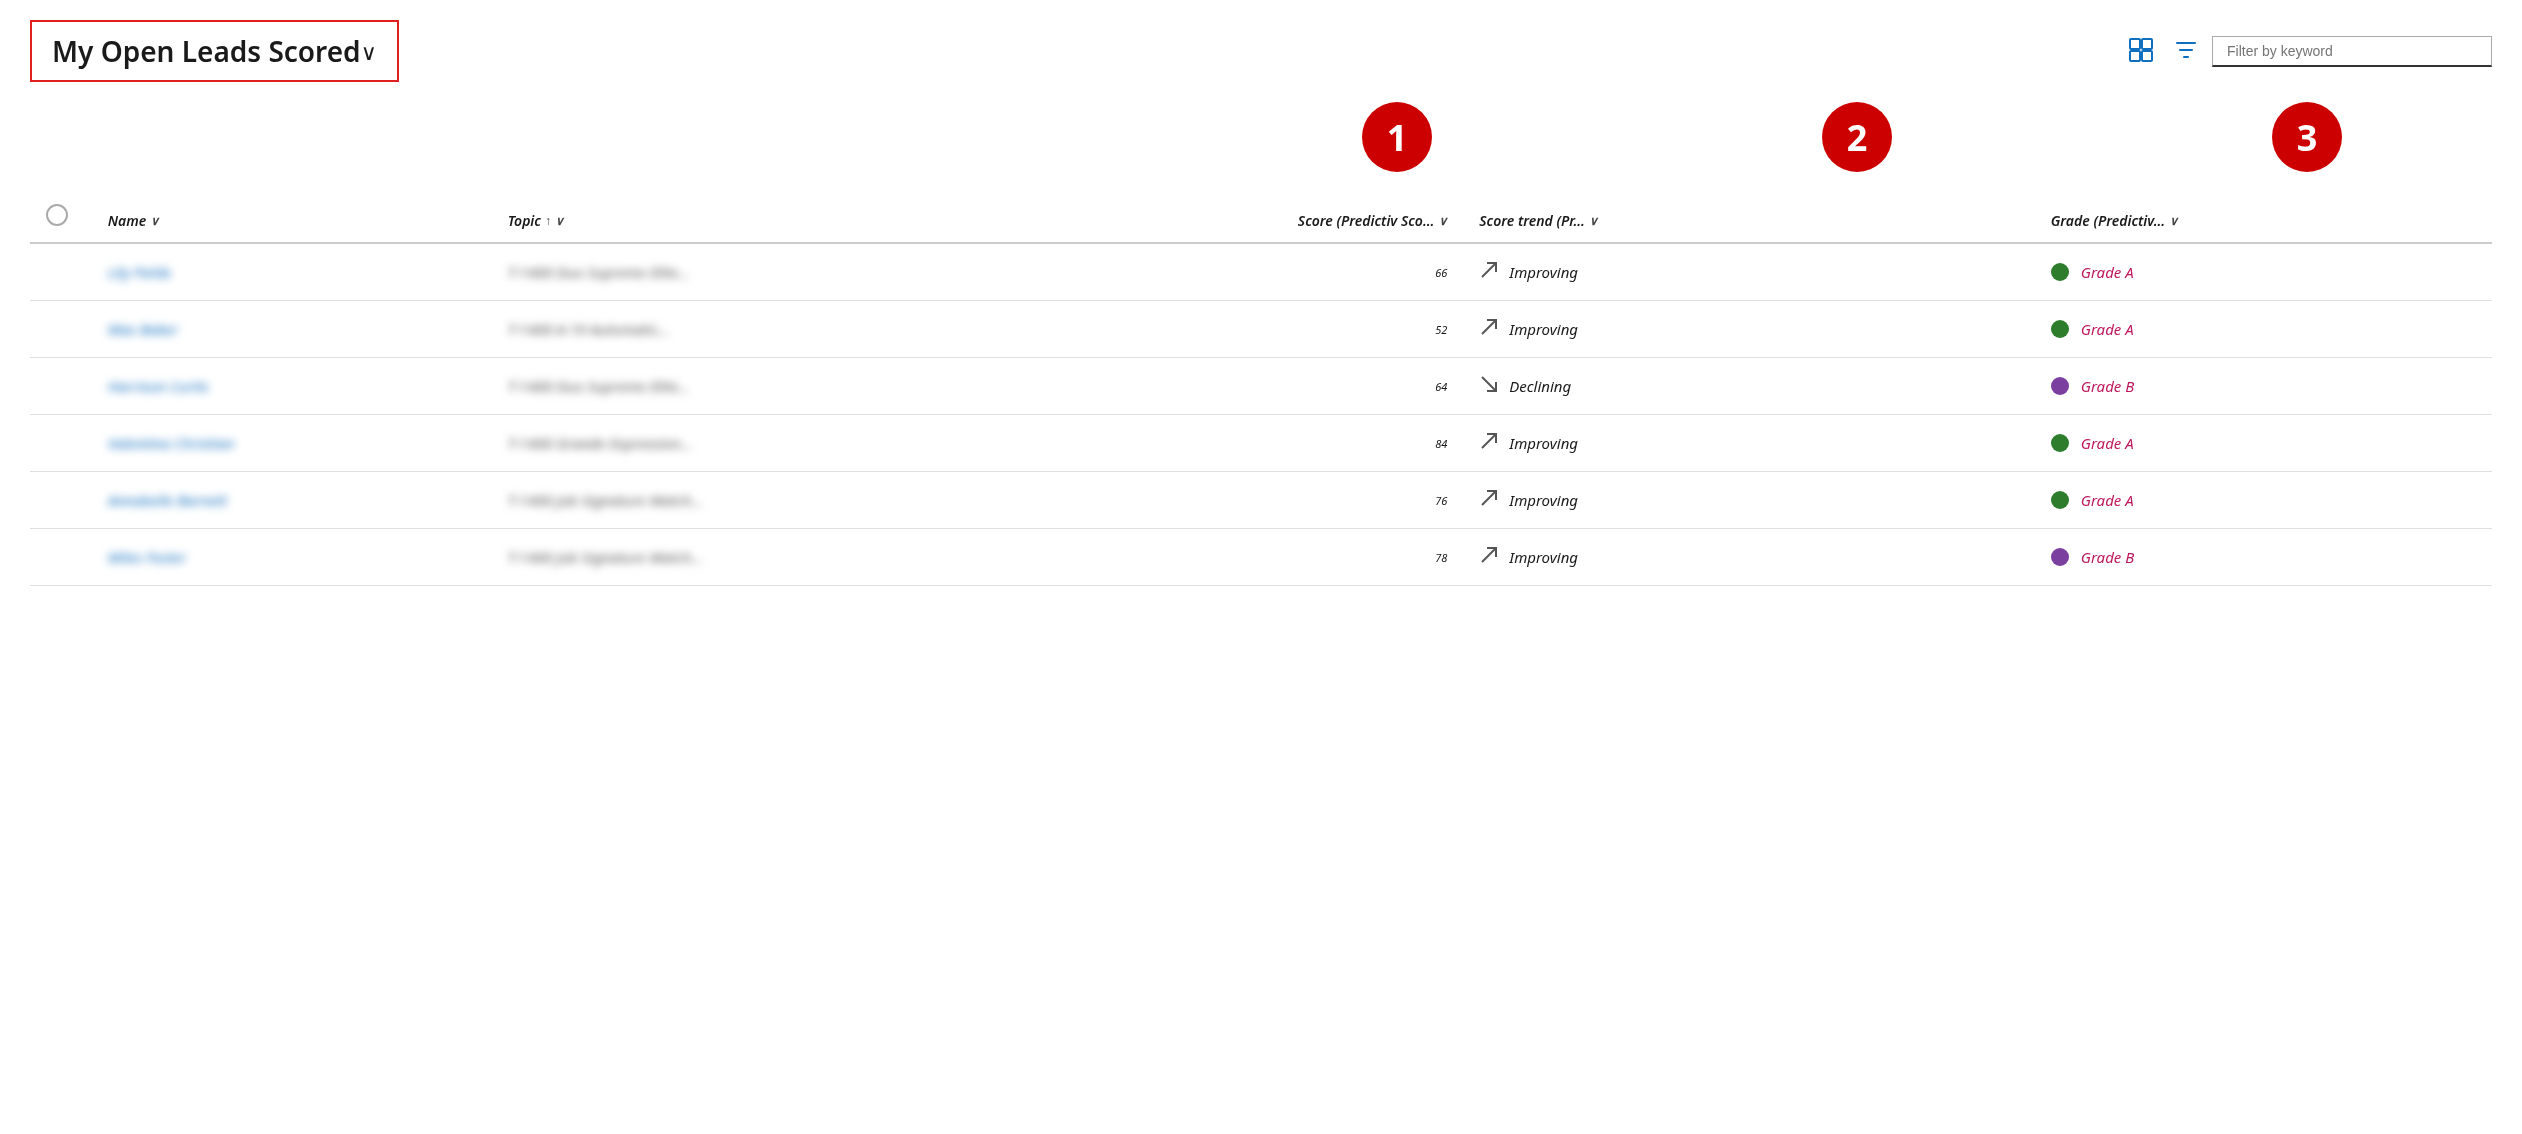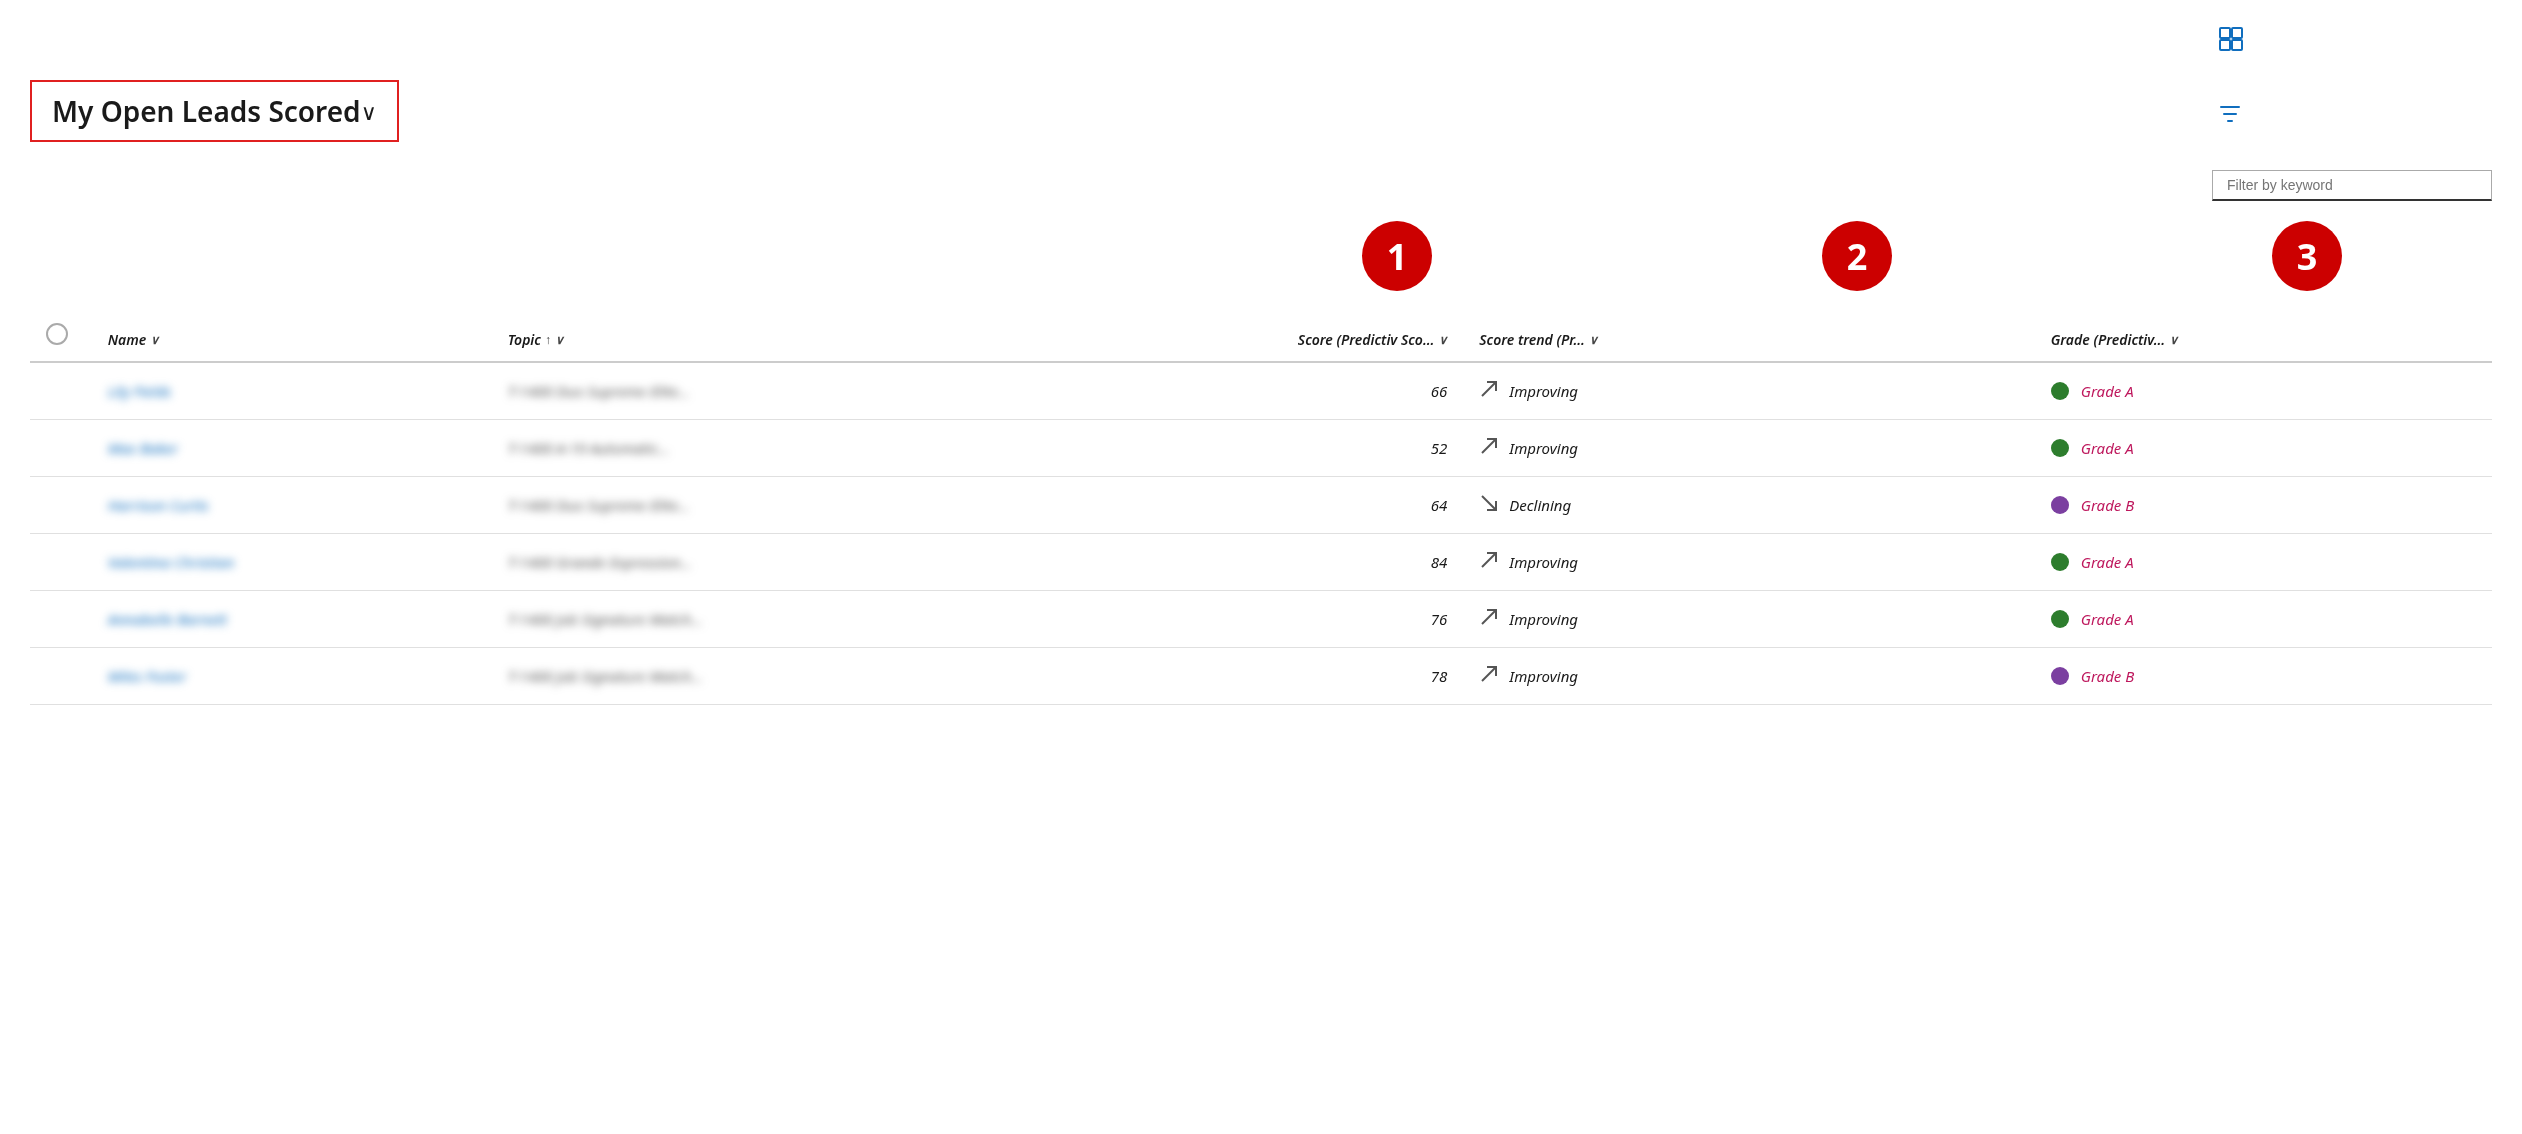--- a/index.html
+++ b/index.html
@@ -45,22 +45,22 @@
       color: #1a1a1a;
     }
 
     .chevron-down {
       font-size: 22px;
       color: #1a1a1a;
     }
 
     .header-actions {
       display: flex;
-      gap: 36px;
-      flex-direction: column;
+      align-items: center;
+      gap: 8px;
     }
 
     .icon-btn {
       cursor: pointer;
       padding: 6px;
       color: #106ebe;
       font-size: 22px;
       line-height: 1;
     }
 
@@ -171,21 +171,21 @@
       cursor: pointer;
     }
 
     .topic-text {
       color: #555;
       font-size: 15px;
       filter: blur(4px);
     }
 
     .score-value {
-      font-size: 15px;
+      font-size: 11px;
       font-weight: 400;
       text-align: right;
       display: block;
     }
 
     .trend-cell {
       display: flex;
       align-items: center;
       gap: 10px;
     }

